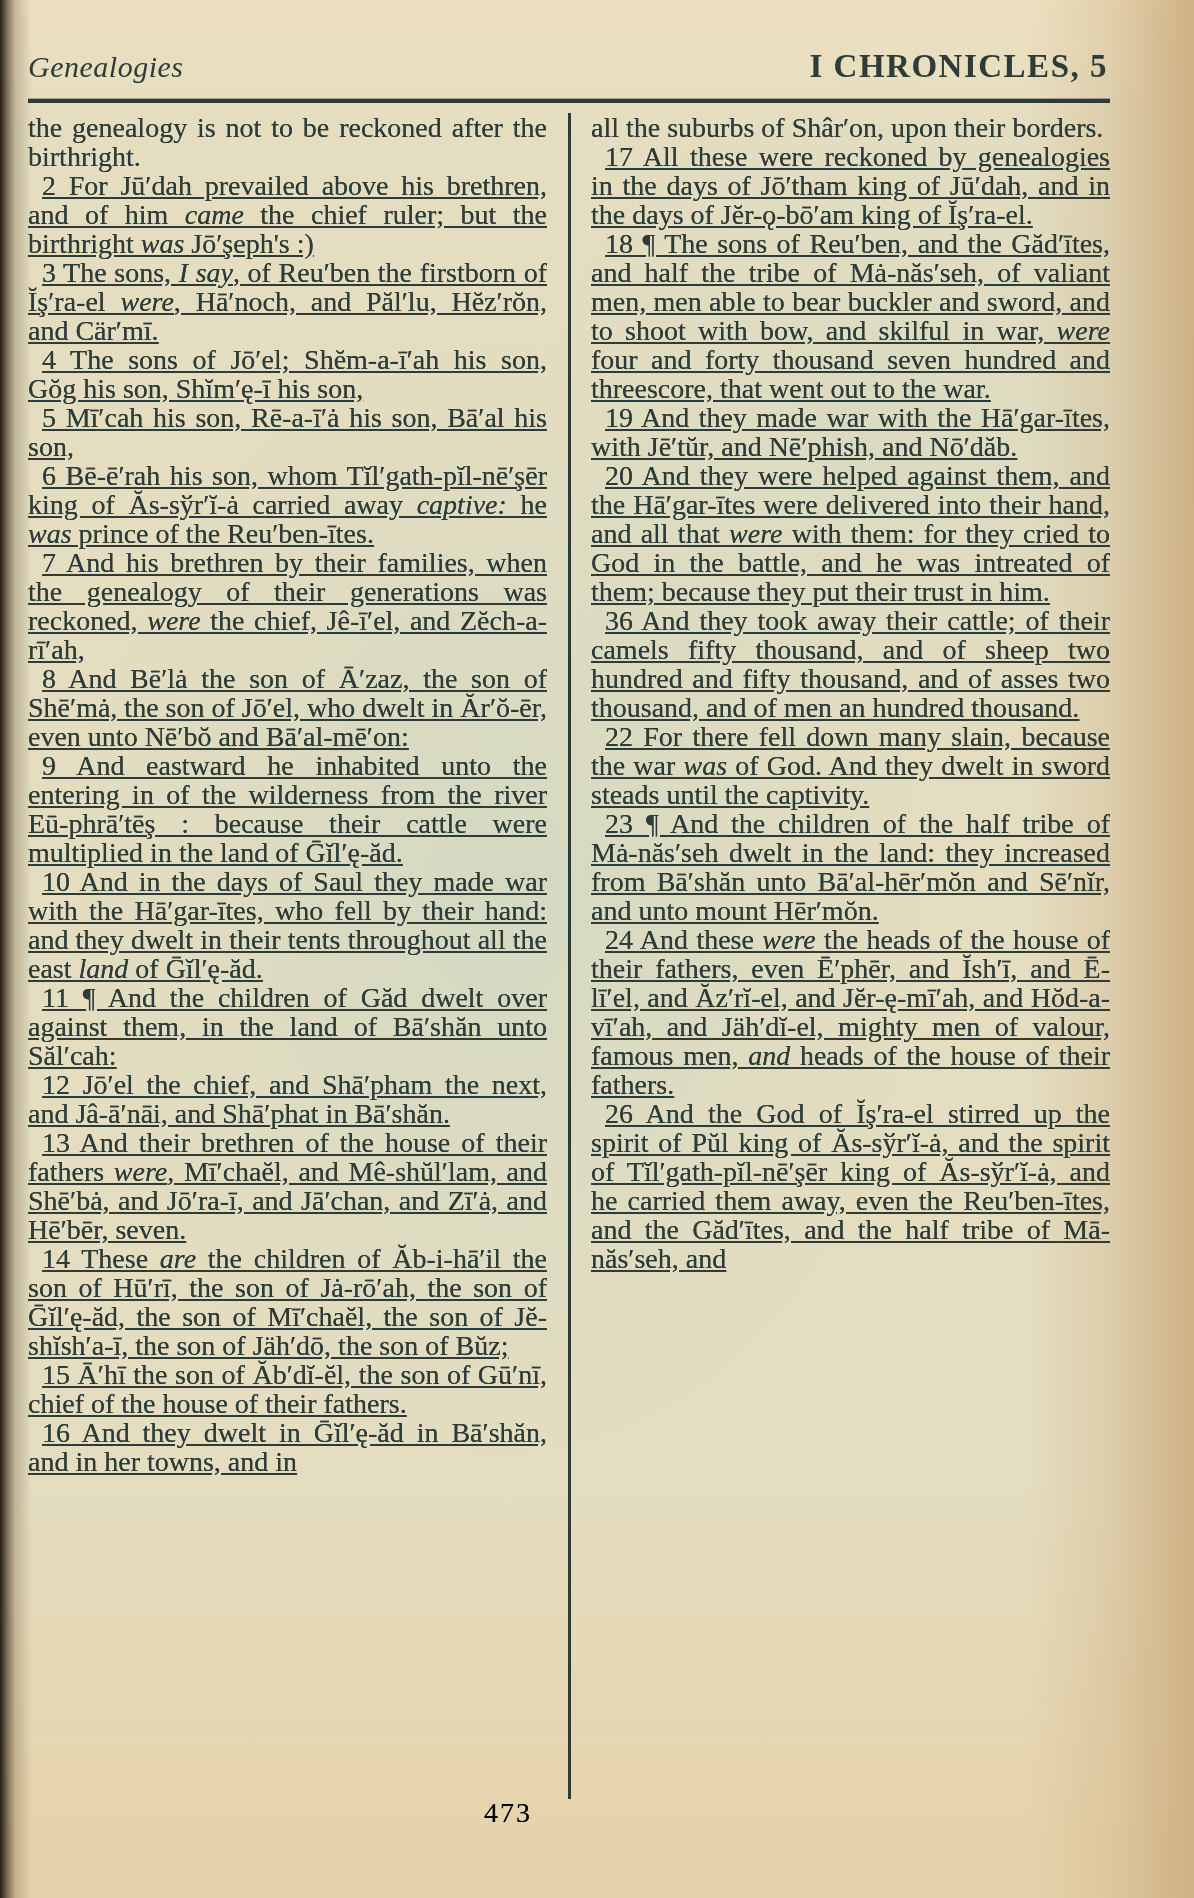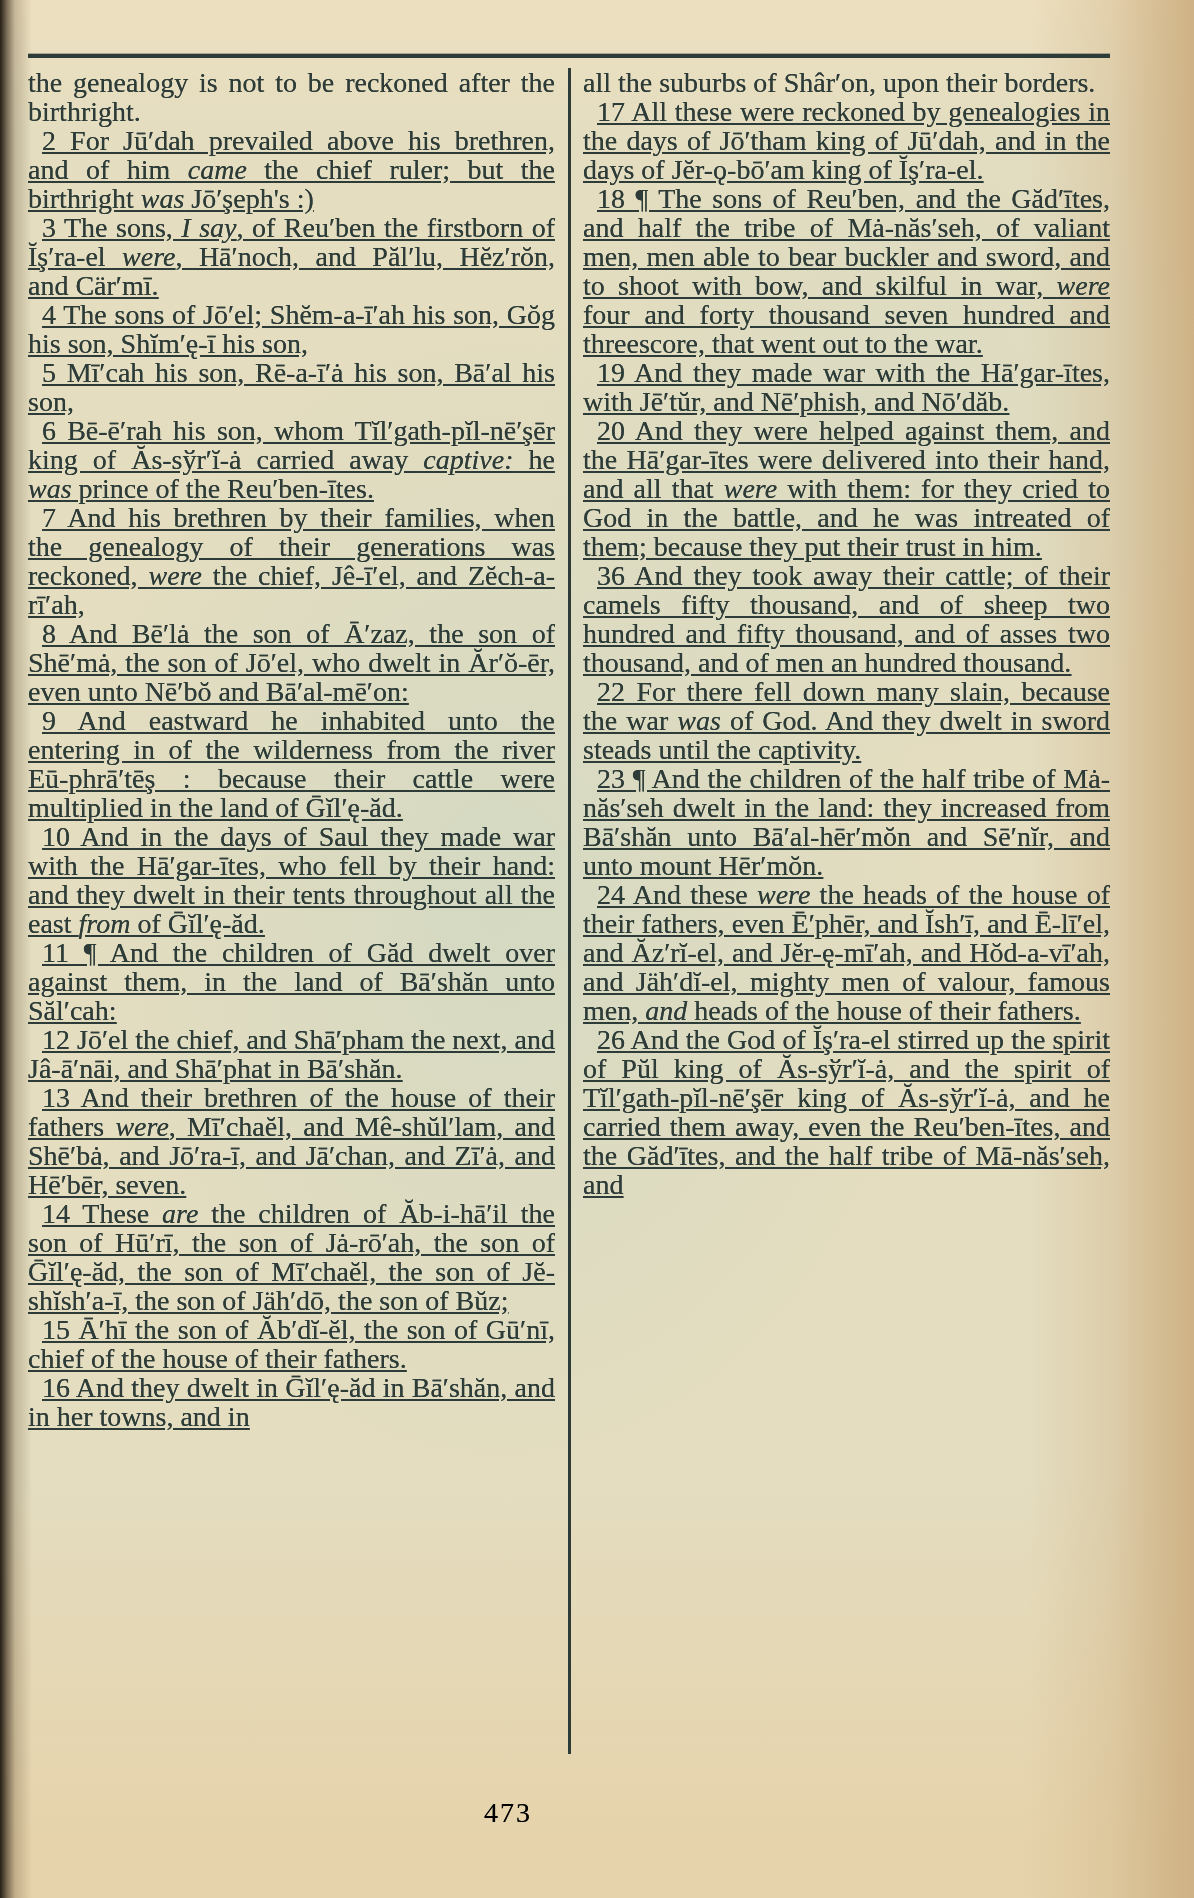--- a/index.html
+++ b/index.html
@@ -29,21 +29,21 @@
   }
   .head-right {
     font-weight: bold; font-size: 33px; letter-spacing: 1.5px;
   }
   .head-rule {
     margin-top: 14px; height: 4px;
     background: #2d3c38;
     box-shadow: 0 -1px 0 rgba(45,60,56,0.35);
   }
   .columns {
-    display: flex; margin-top: 10px; height: 1686px; overflow: hidden;
+    display: flex; margin-top: 10px; height: 1686px; overflow: hidden; gap: 8px;
   }
   .col {
     width: 527px; overflow: hidden;
     font-size: 28px; line-height: 29px;
     text-align: justify;
     text-shadow: 0 0 0.6px rgba(36,51,48,0.85);
   }
   .divider {
     width: 3px; background: #2d3c38; margin: 0 12px 0 13px;
     flex: none;
@@ -66,33 +66,37 @@
     pointer-events: none;
   }
 </style>
 </head>
 <body>
 
 <div class="binding-edge"></div>
 <div class="page-edge-shadow"></div>
 
 <div class="sheet">
+  <div class="running-head">
+    <span class="head-left">Genealogies</span>
+    <span class="head-right">I CHRONICLES, 5</span>
+  </div>
   <div class="head-rule"></div>
   <div class="columns">
     <div class="col">
         <p class=""><span>the genealogy is not to be reckoned after the birthright.</span></p>
         <p class="indent"><span>2 For Jū′dah prevailed above his brethren, and of him </span><span class="it">came</span><span> the chief ruler; but the birthright </span><span class="it">was</span><span> Jō′şeph's :)</span></p>
         <p class="indent"><span>3 The sons, </span><span class="it">I say</span><span>, of Reu′ben the firstborn of Ĭş′ra-el </span><span class="it">were</span><span>, Hā′noch, and Păl′lu, Hĕz′rŏn, and Cär′mī.</span></p>
         <p class="indent"><span>4 The sons of Jō′el; Shĕm-a-ī′ah his son, Gŏg his son, Shĭm′ę-ī his son,</span></p>
         <p class="indent"><span>5 Mī′cah his son, Rē-a-ī′ȧ his son, Bā′al his son,</span></p>
         <p class="indent"><span>6 Bē-ē′rah his son, whom Tĭl′gath-pĭl-nē′şēr king of Ăs-sўr′ĭ-ȧ carried away </span><span class="it">captive:</span><span> he </span><span class="it">was</span><span> prince of the Reu′ben-ītes.</span></p>
         <p class="indent"><span>7 And his brethren by their families, when the genealogy of their generations was reckoned, </span><span class="it">were</span><span> the chief, Jê-ī′el, and Zĕch-a-rī′ah,</span></p>
         <p class="indent"><span>8 And Bē′lȧ the son of Ā′zaz, the son of Shē′mȧ, the son of Jō′el, who dwelt in Ăr′ŏ-ēr, even unto Nē′bŏ and Bā′al-mē′on:</span></p>
         <p class="indent"><span>9 And eastward he inhabited unto the entering in of the wilderness from the river Eū-phrā′tēş : because their cattle were multiplied in the land of Ḡĭl′ę-ăd.</span></p>
-        <p class="indent"><span>10 And in the days of Saul they made war with the Hā′gar-ītes, who fell by their hand: and they dwelt in their tents throughout all the east </span><span class="it">from</span><span> of Ḡĭl′ę-ăd.</span></p>
+        <p class="indent"><span>10 And in the days of Saul they made war with the Hā′gar-ītes, who fell by their hand: and they dwelt in their tents throughout all the east </span><span class="it">land</span><span> of Ḡĭl′ę-ăd.</span></p>
         <p class="indent"><span>11 ¶ And the children of Găd dwelt over against them, in the land of Bā′shăn unto Săl′cah:</span></p>
         <p class="indent"><span>12 Jō′el the chief, and Shā′pham the next, and Jâ-ā′nāi, and Shā′phat in Bā′shăn.</span></p>
         <p class="indent"><span>13 And their brethren of the house of their fathers </span><span class="it">were</span><span>, Mī′chaĕl, and Mê-shŭl′lam, and Shē′bȧ, and Jō′ra-ī, and Jā′chan, and Zī′ȧ, and Hē′bēr, seven.</span></p>
         <p class="indent"><span>14 These </span><span class="it">are</span><span> the children of Ăb-i-hā′il the son of Hū′rī, the son of Jȧ-rō′ah, the son of Ḡĭl′ę-ăd, the son of Mī′chaĕl, the son of Jĕ-shĭsh′a-ī, the son of Jäh′dō, the son of Bŭz;</span></p>
         <p class="indent"><span>15 Ā′hī the son of Ăb′dĭ-ĕl, the son of Gū′nī, chief of the house of their fathers.</span></p>
         <p class="indent"><span>16 And they dwelt in Ḡĭl′ę-ăd in Bā′shăn, and in her towns, and in</span></p>
       </div>
     <div class="divider"></div>
     <div class="col">
         <p class=""><span>all the suburbs of Shâr′on, upon their borders.</span></p>

